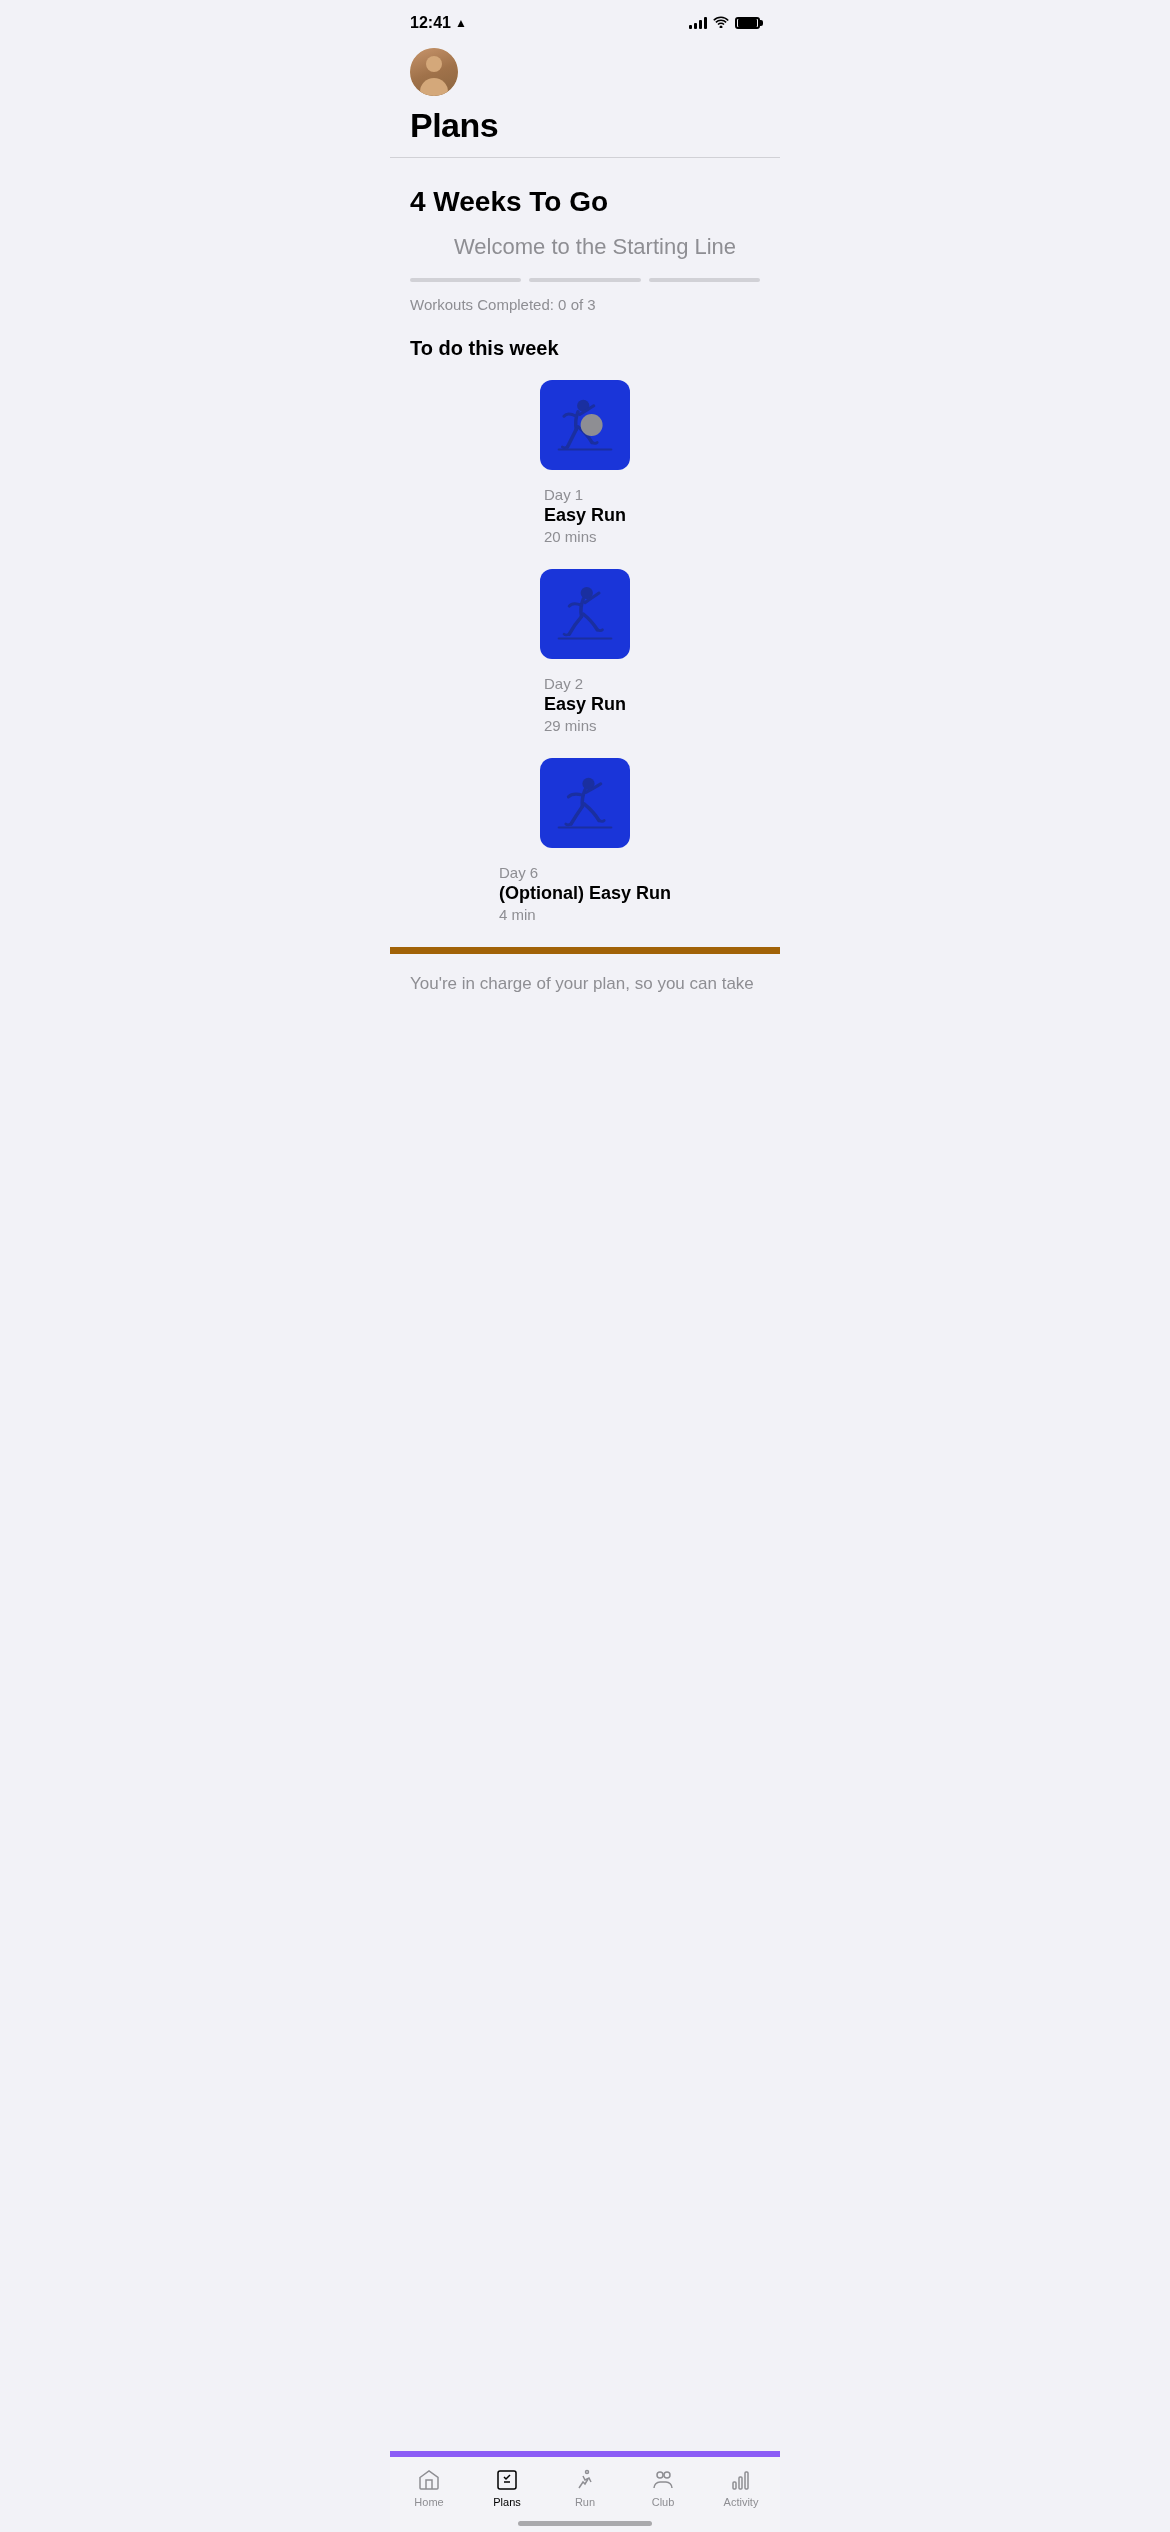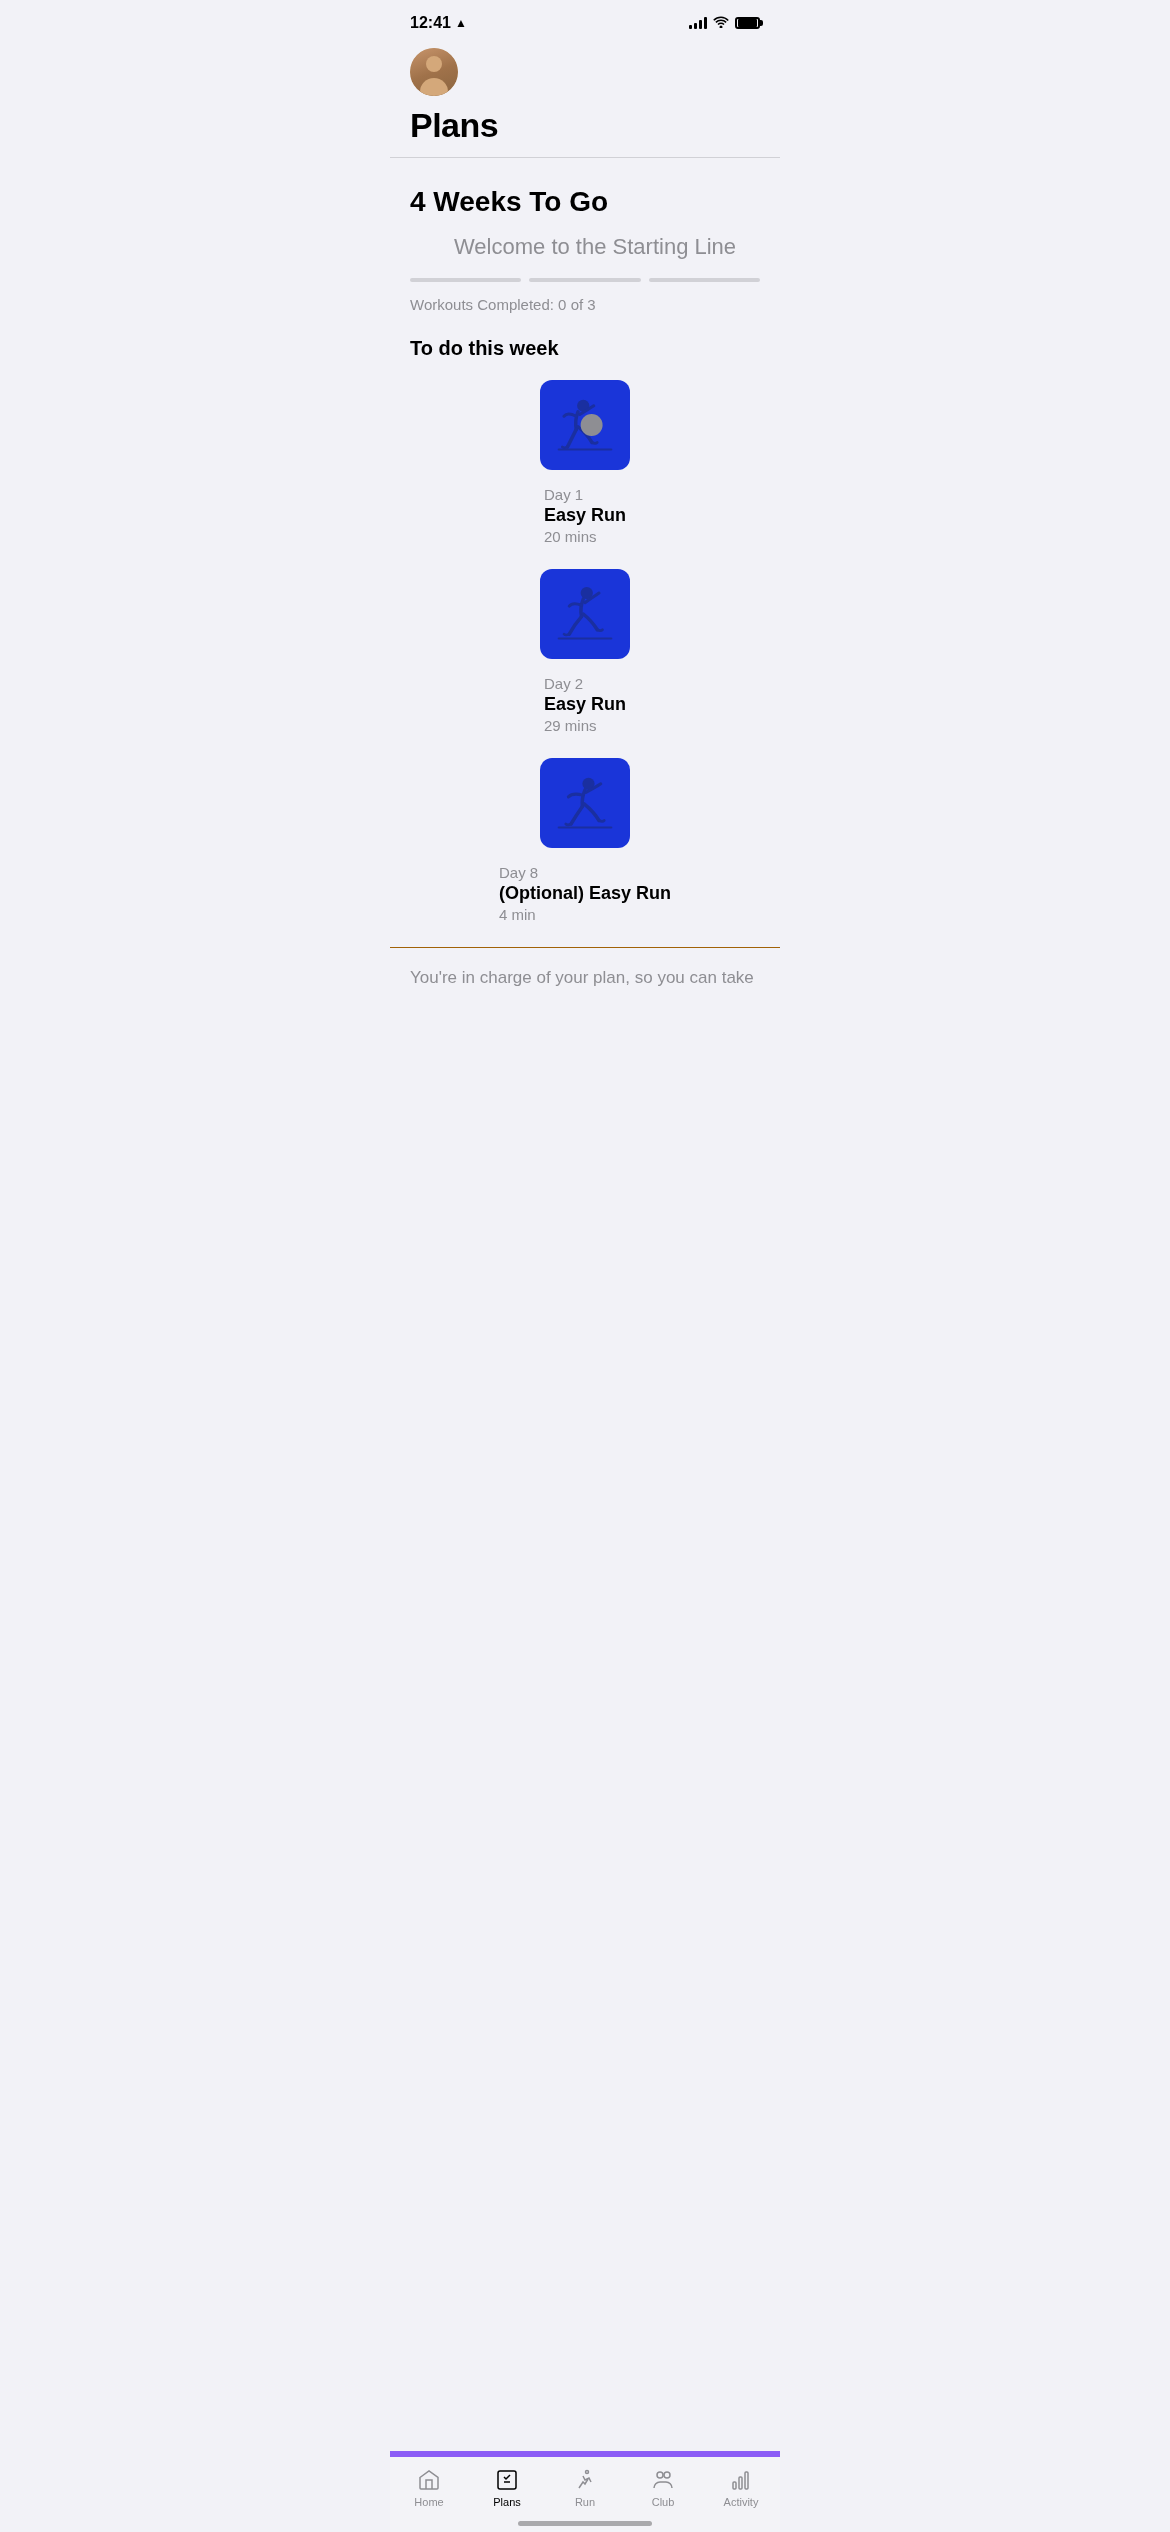--- a/index.html
+++ b/index.html
@@ -254,21 +254,21 @@
       position: absolute;
       top: 50%;
       left: 50%;
       transform: translate(-20%, -50%);
       z-index: 2;
     }
 
     
     .bottom-text-section {
       padding: 0 20px;
-      border-top: 1px solid #a16207;
+      border-top: 7px solid #a16207;
       padding-top: 20px;
       margin-top: 4px;
     }
 
     .bottom-text {
       font-size: 17px;
       color: #8e8e93;
     }
 
     
@@ -443,21 +443,21 @@
         <path d="M40 25 Q36 34 37 44" stroke="#1a2fa0" stroke-width="4" stroke-linecap="round" fill="none"></path>
         <path d="M37 31 Q26 28 21 33" stroke="#1a2fa0" stroke-width="3.5" stroke-linecap="round" fill="none"></path>
         <path d="M41 28 Q52 22 58 18" stroke="#1a2fa0" stroke-width="3.5" stroke-linecap="round" fill="none"></path>
         <path d="M37 44 Q30 54 24 64" stroke="#1a2fa0" stroke-width="4" stroke-linecap="round" fill="none"></path>
         <path d="M39 41 Q50 50 56 60" stroke="#1a2fa0" stroke-width="4" stroke-linecap="round" fill="none"></path>
         <path d="M24 64 Q20 66 18 64" stroke="#1a2fa0" stroke-width="3" stroke-linecap="round" fill="none"></path>
         <path d="M56 60 Q60 62 62 60" stroke="#1a2fa0" stroke-width="3" stroke-linecap="round" fill="none"></path>
       </svg>
     </div>
     <div class="workout-info">
-      <p class="workout-day">Day 8</p>
+      <p class="workout-day">Day 6</p>
       <p class="workout-name">(Optional) Easy Run</p>
       <p class="workout-duration">4 min</p>
     </div>
   </div>
 
 </div>
 
 <div class="bottom-text-section">
   <p class="bottom-text">You're in charge of your plan, so you can take</p>
 </div>

